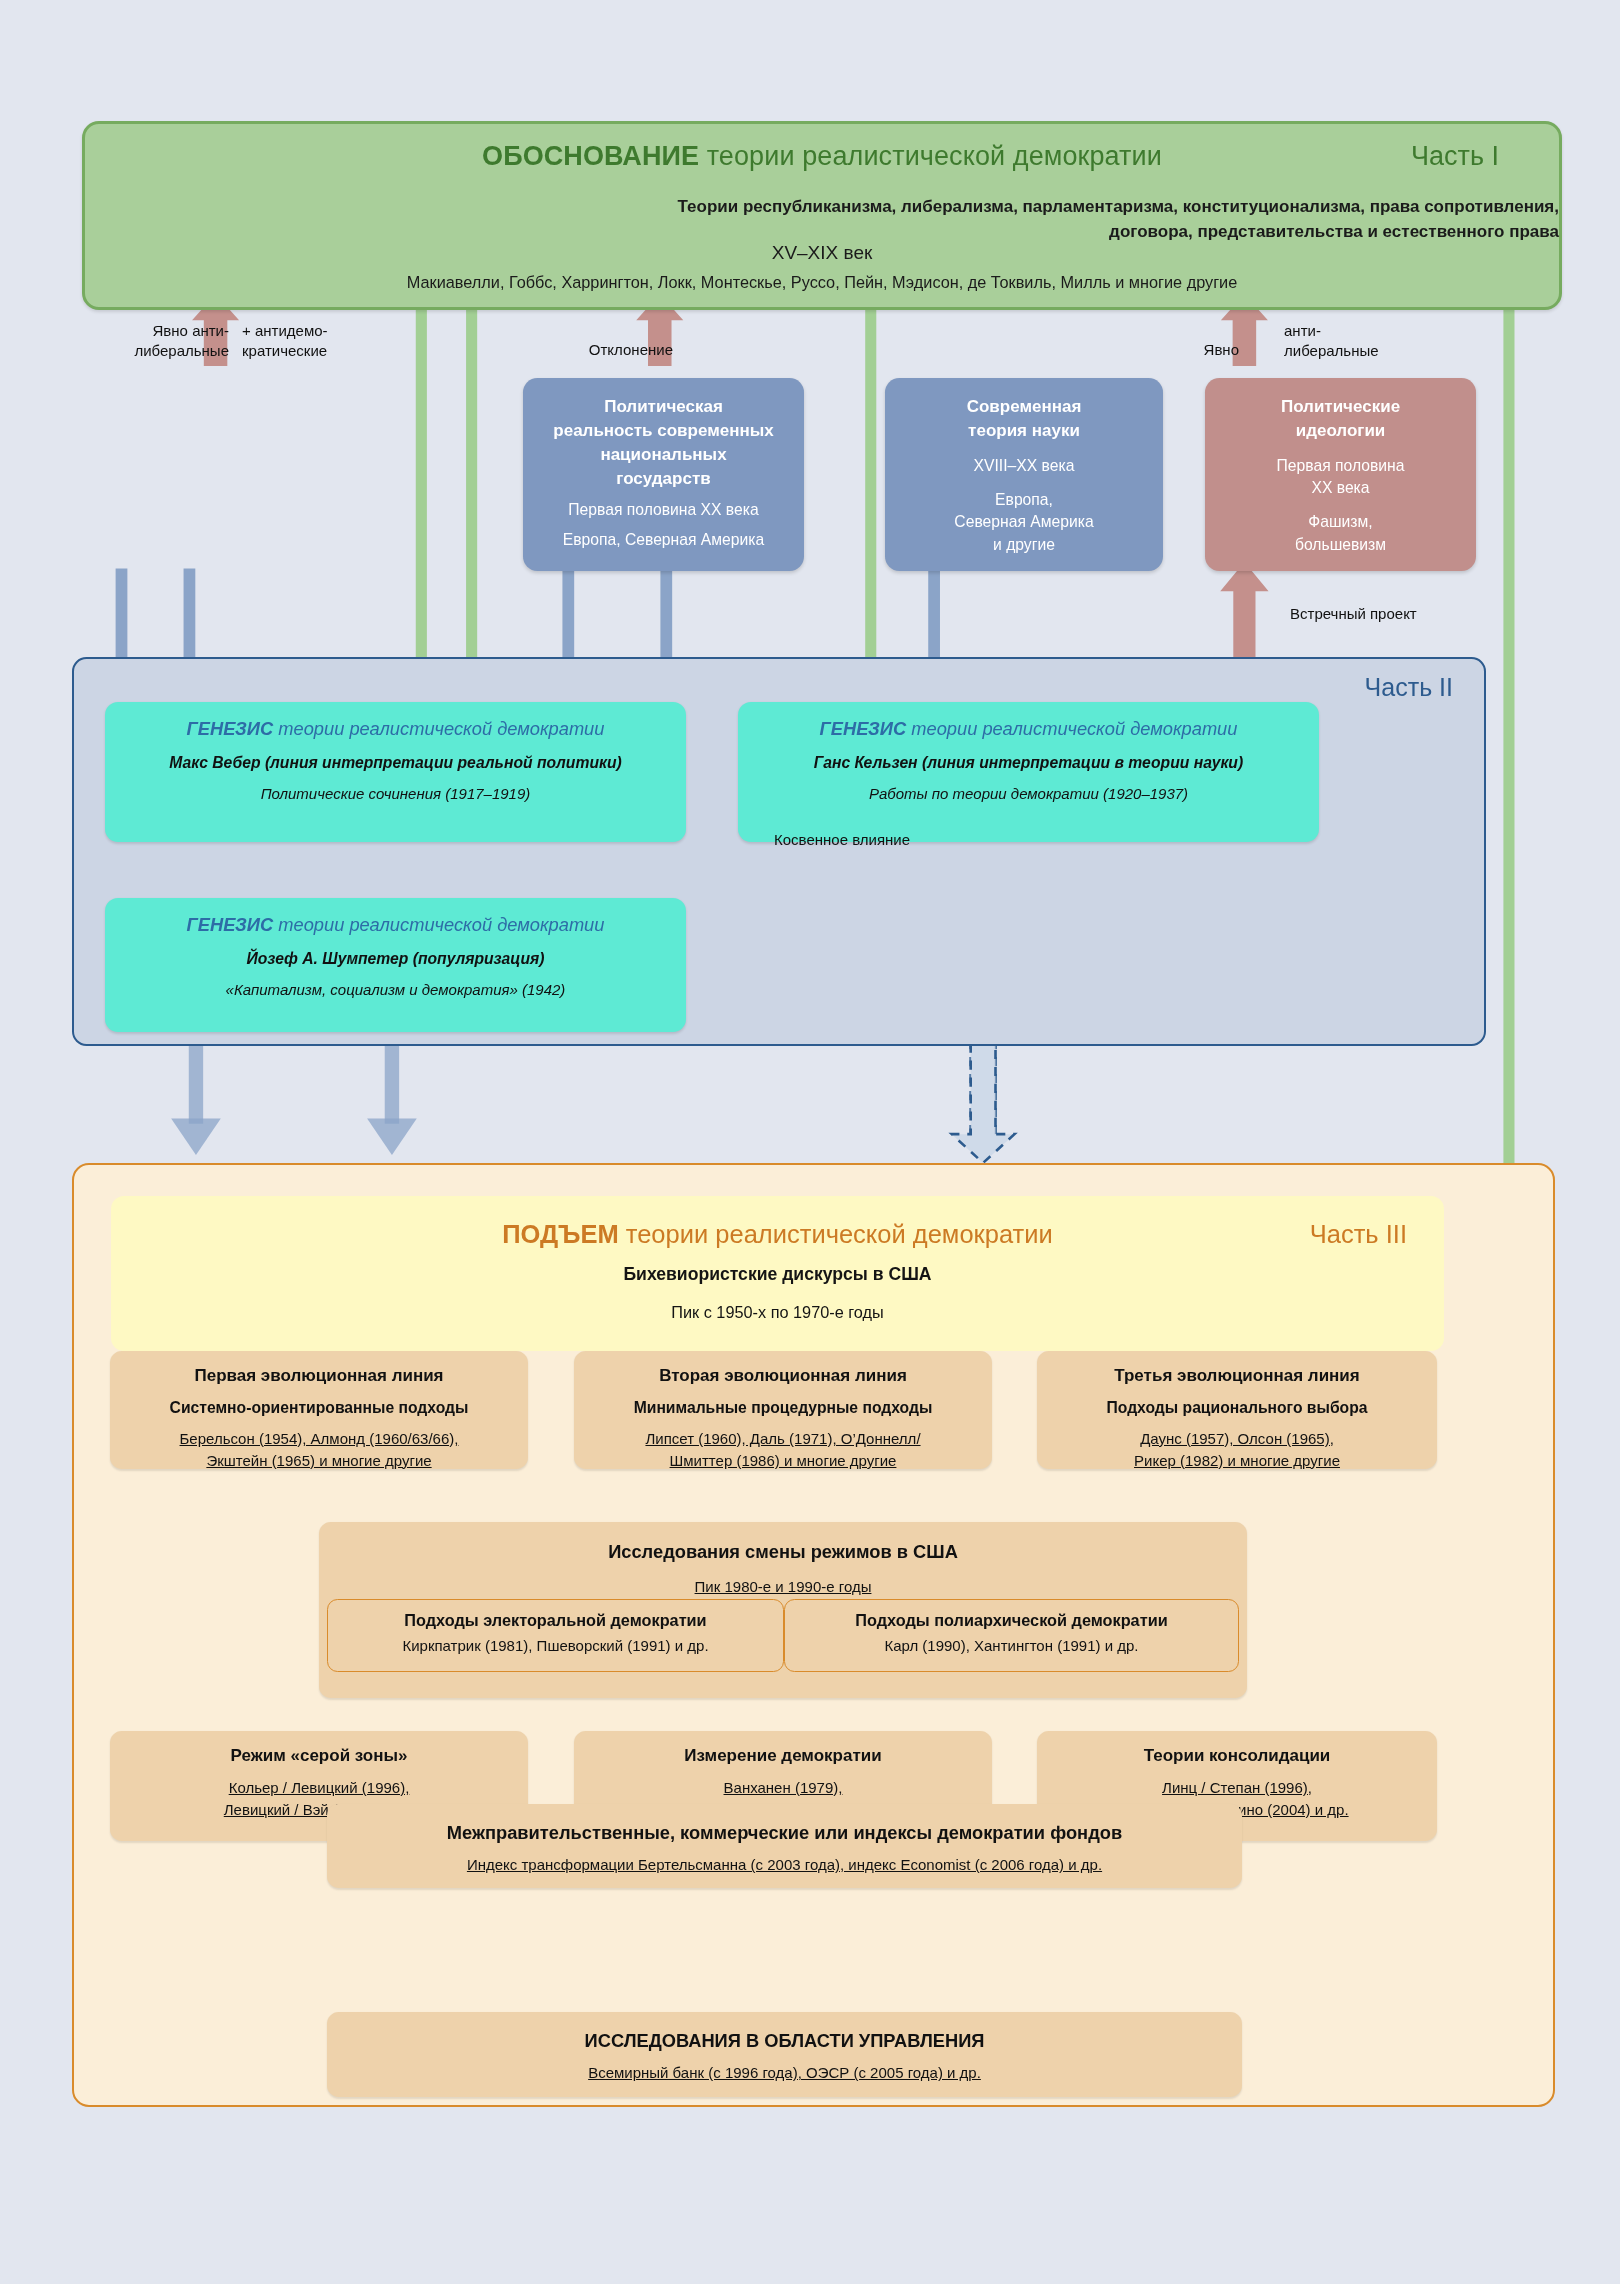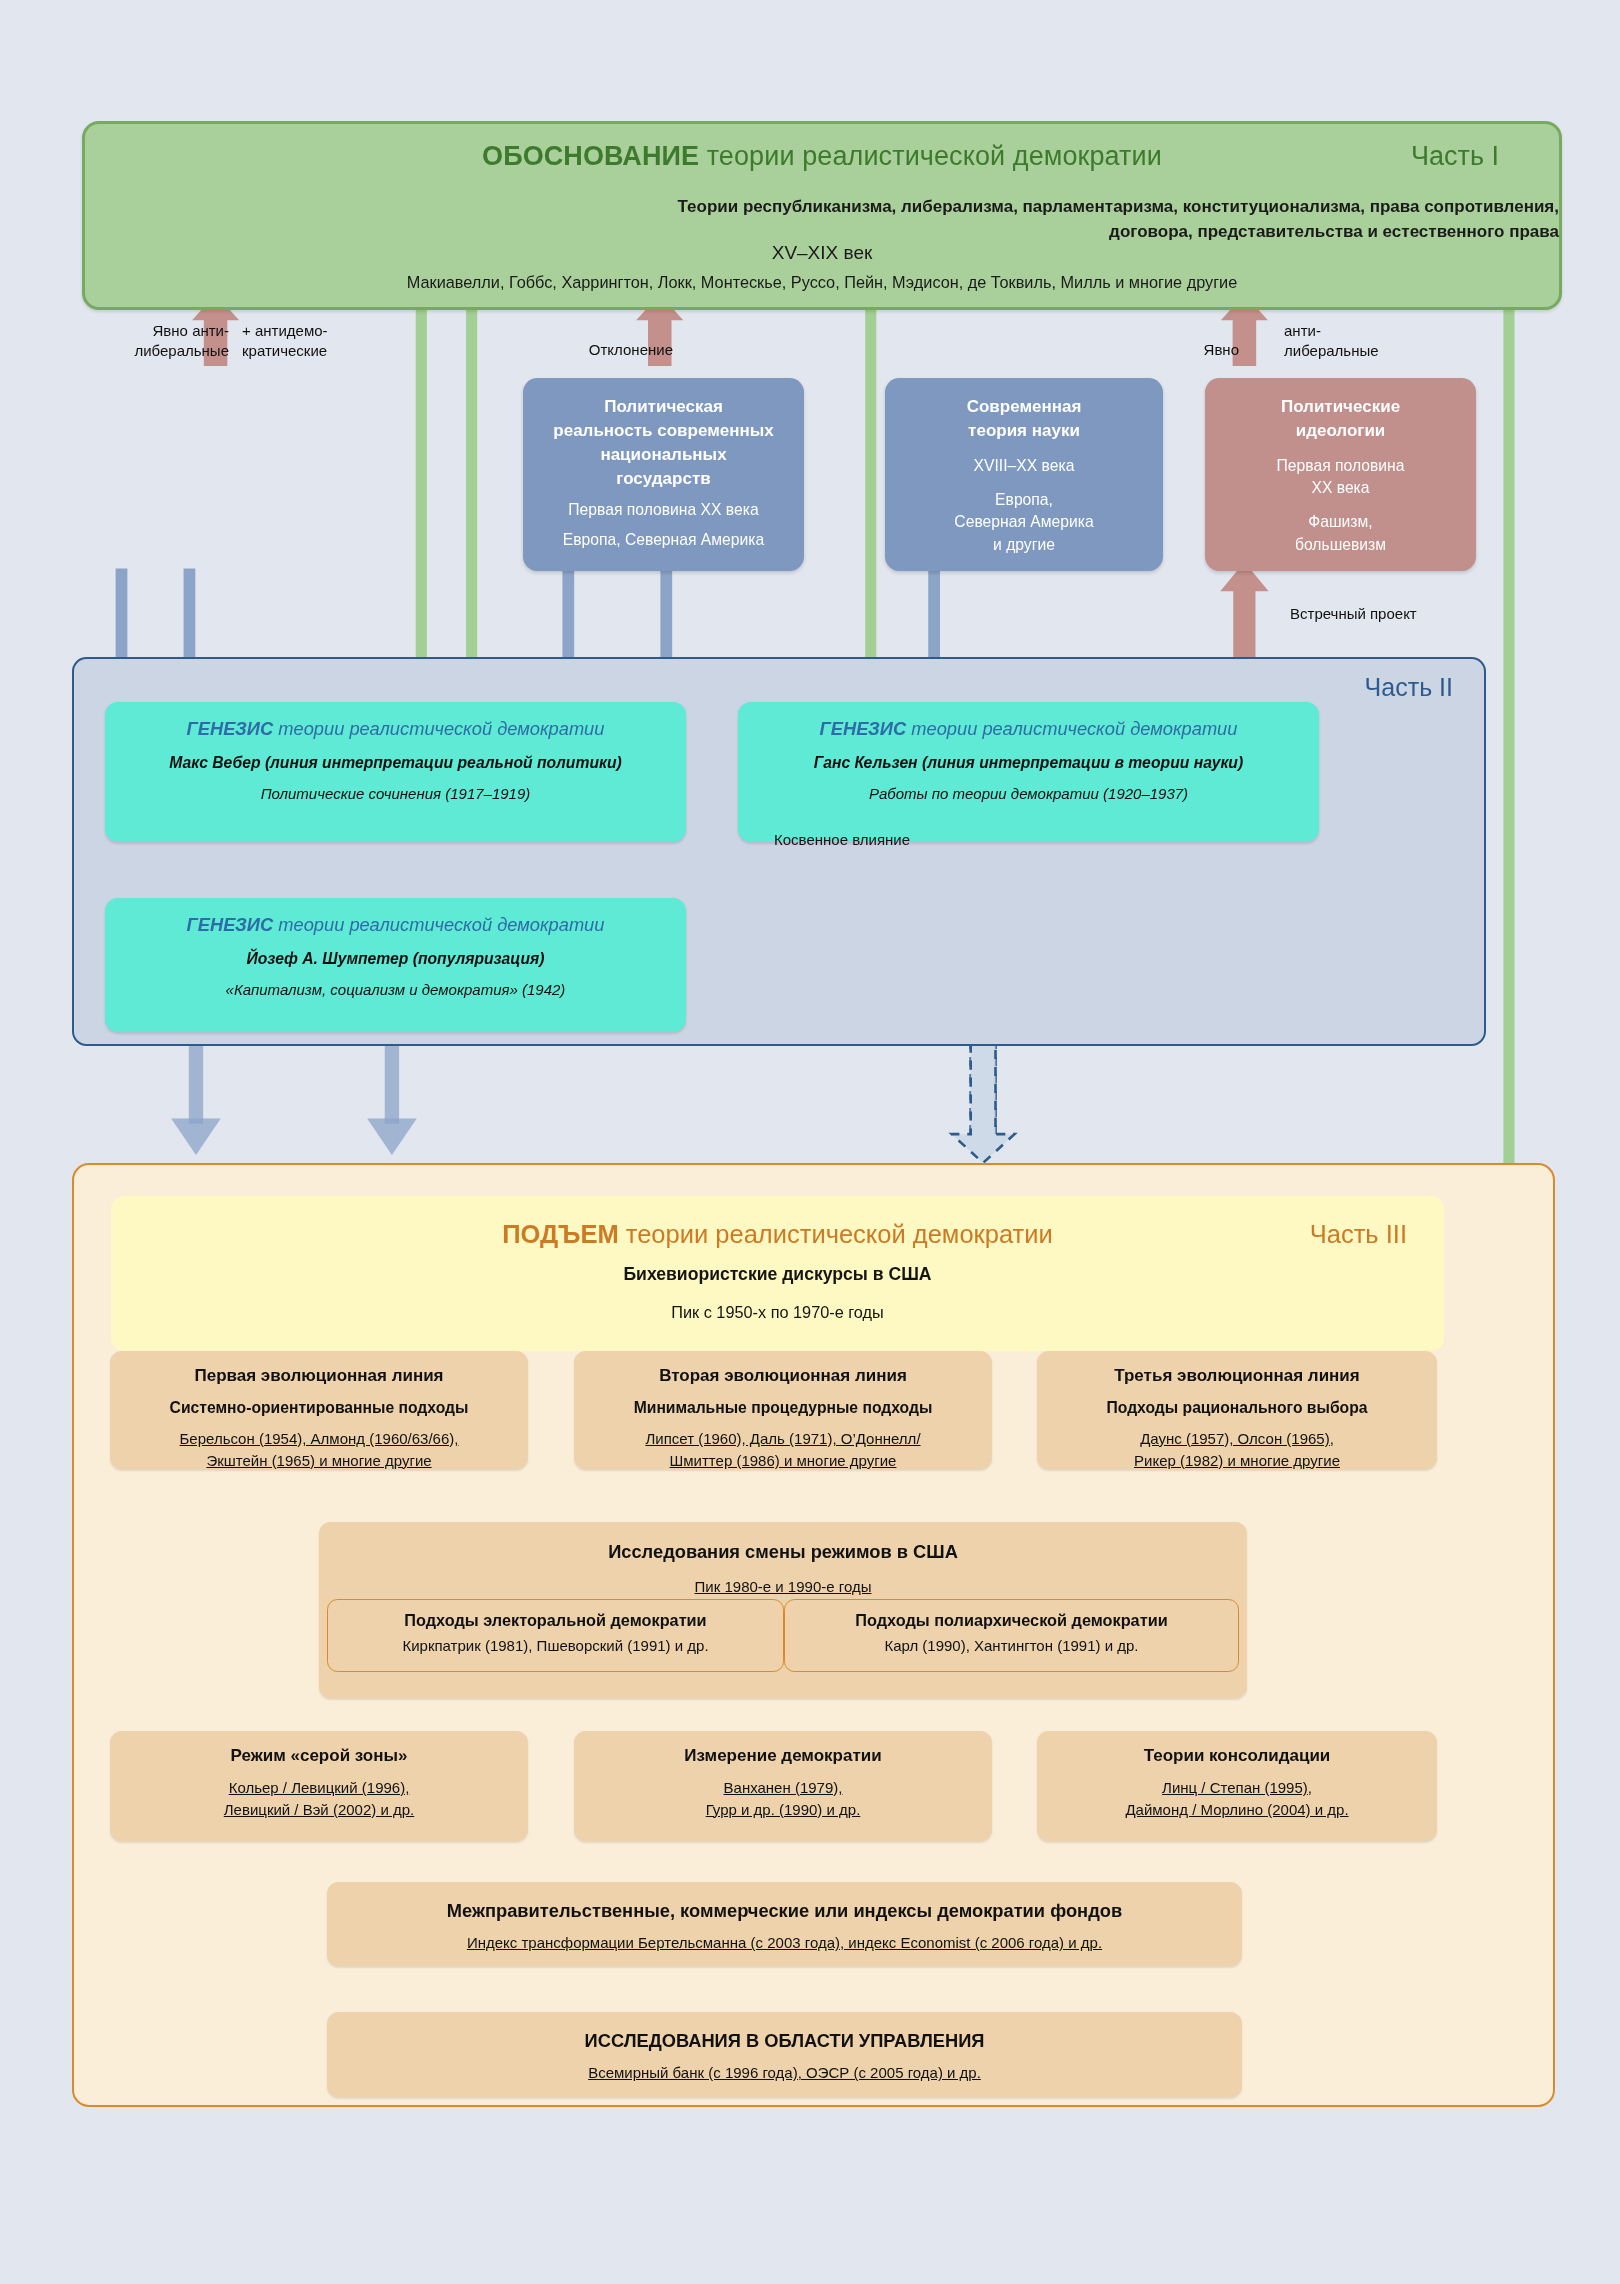--- a/index.html
+++ b/index.html
@@ -361,26 +361,26 @@
   <div class="abs ocard" style="left:574px;top:1731px;width:418px;height:110px;">
     <div class="o-t">Измерение демократии</div>
     <div class="o-b">
       <div>Ванханен (1979),</div>
       <div>Гурр и др. (1990) и др.</div>
     </div>
   </div>
   <div class="abs ocard" style="left:1037px;top:1731px;width:400px;height:110px;">
     <div class="o-t">Теории консолидации</div>
     <div class="o-b">
-      <div>Линц / Степан (1995),</div>
+      <div>Линц / Степан (1996),</div>
       <div>Даймонд / Морлино (2004) и др.</div>
     </div>
   </div>
 
-  <div class="abs ocard" style="left:327px;top:1882px;width:915px;height:84px;padding-top:15.7px;">
+  <div class="abs ocard" style="left:327px;top:1804px;width:915px;height:84px;padding-top:15.7px;">
     <div class="o-t" style="font-size:18.3px">Межправительственные, коммерческие или индексы демократии фондов</div>
     <div class="o-b">Индекс трансформации Бертельсманна (с 2003 года), индекс Economist (с 2006 года) и др.</div>
   </div>
 
   <div class="abs ocard" style="left:327px;top:2012px;width:915px;height:85px;padding-top:15.7px;">
     <div class="o-t" style="font-size:18.3px">ИССЛЕДОВАНИЯ В ОБЛАСТИ УПРАВЛЕНИЯ</div>
     <div class="o-b">Всемирный банк (с 1996 года), ОЭСР (с 2005 года)  и др.</div>
   </div>
 
 </div>

